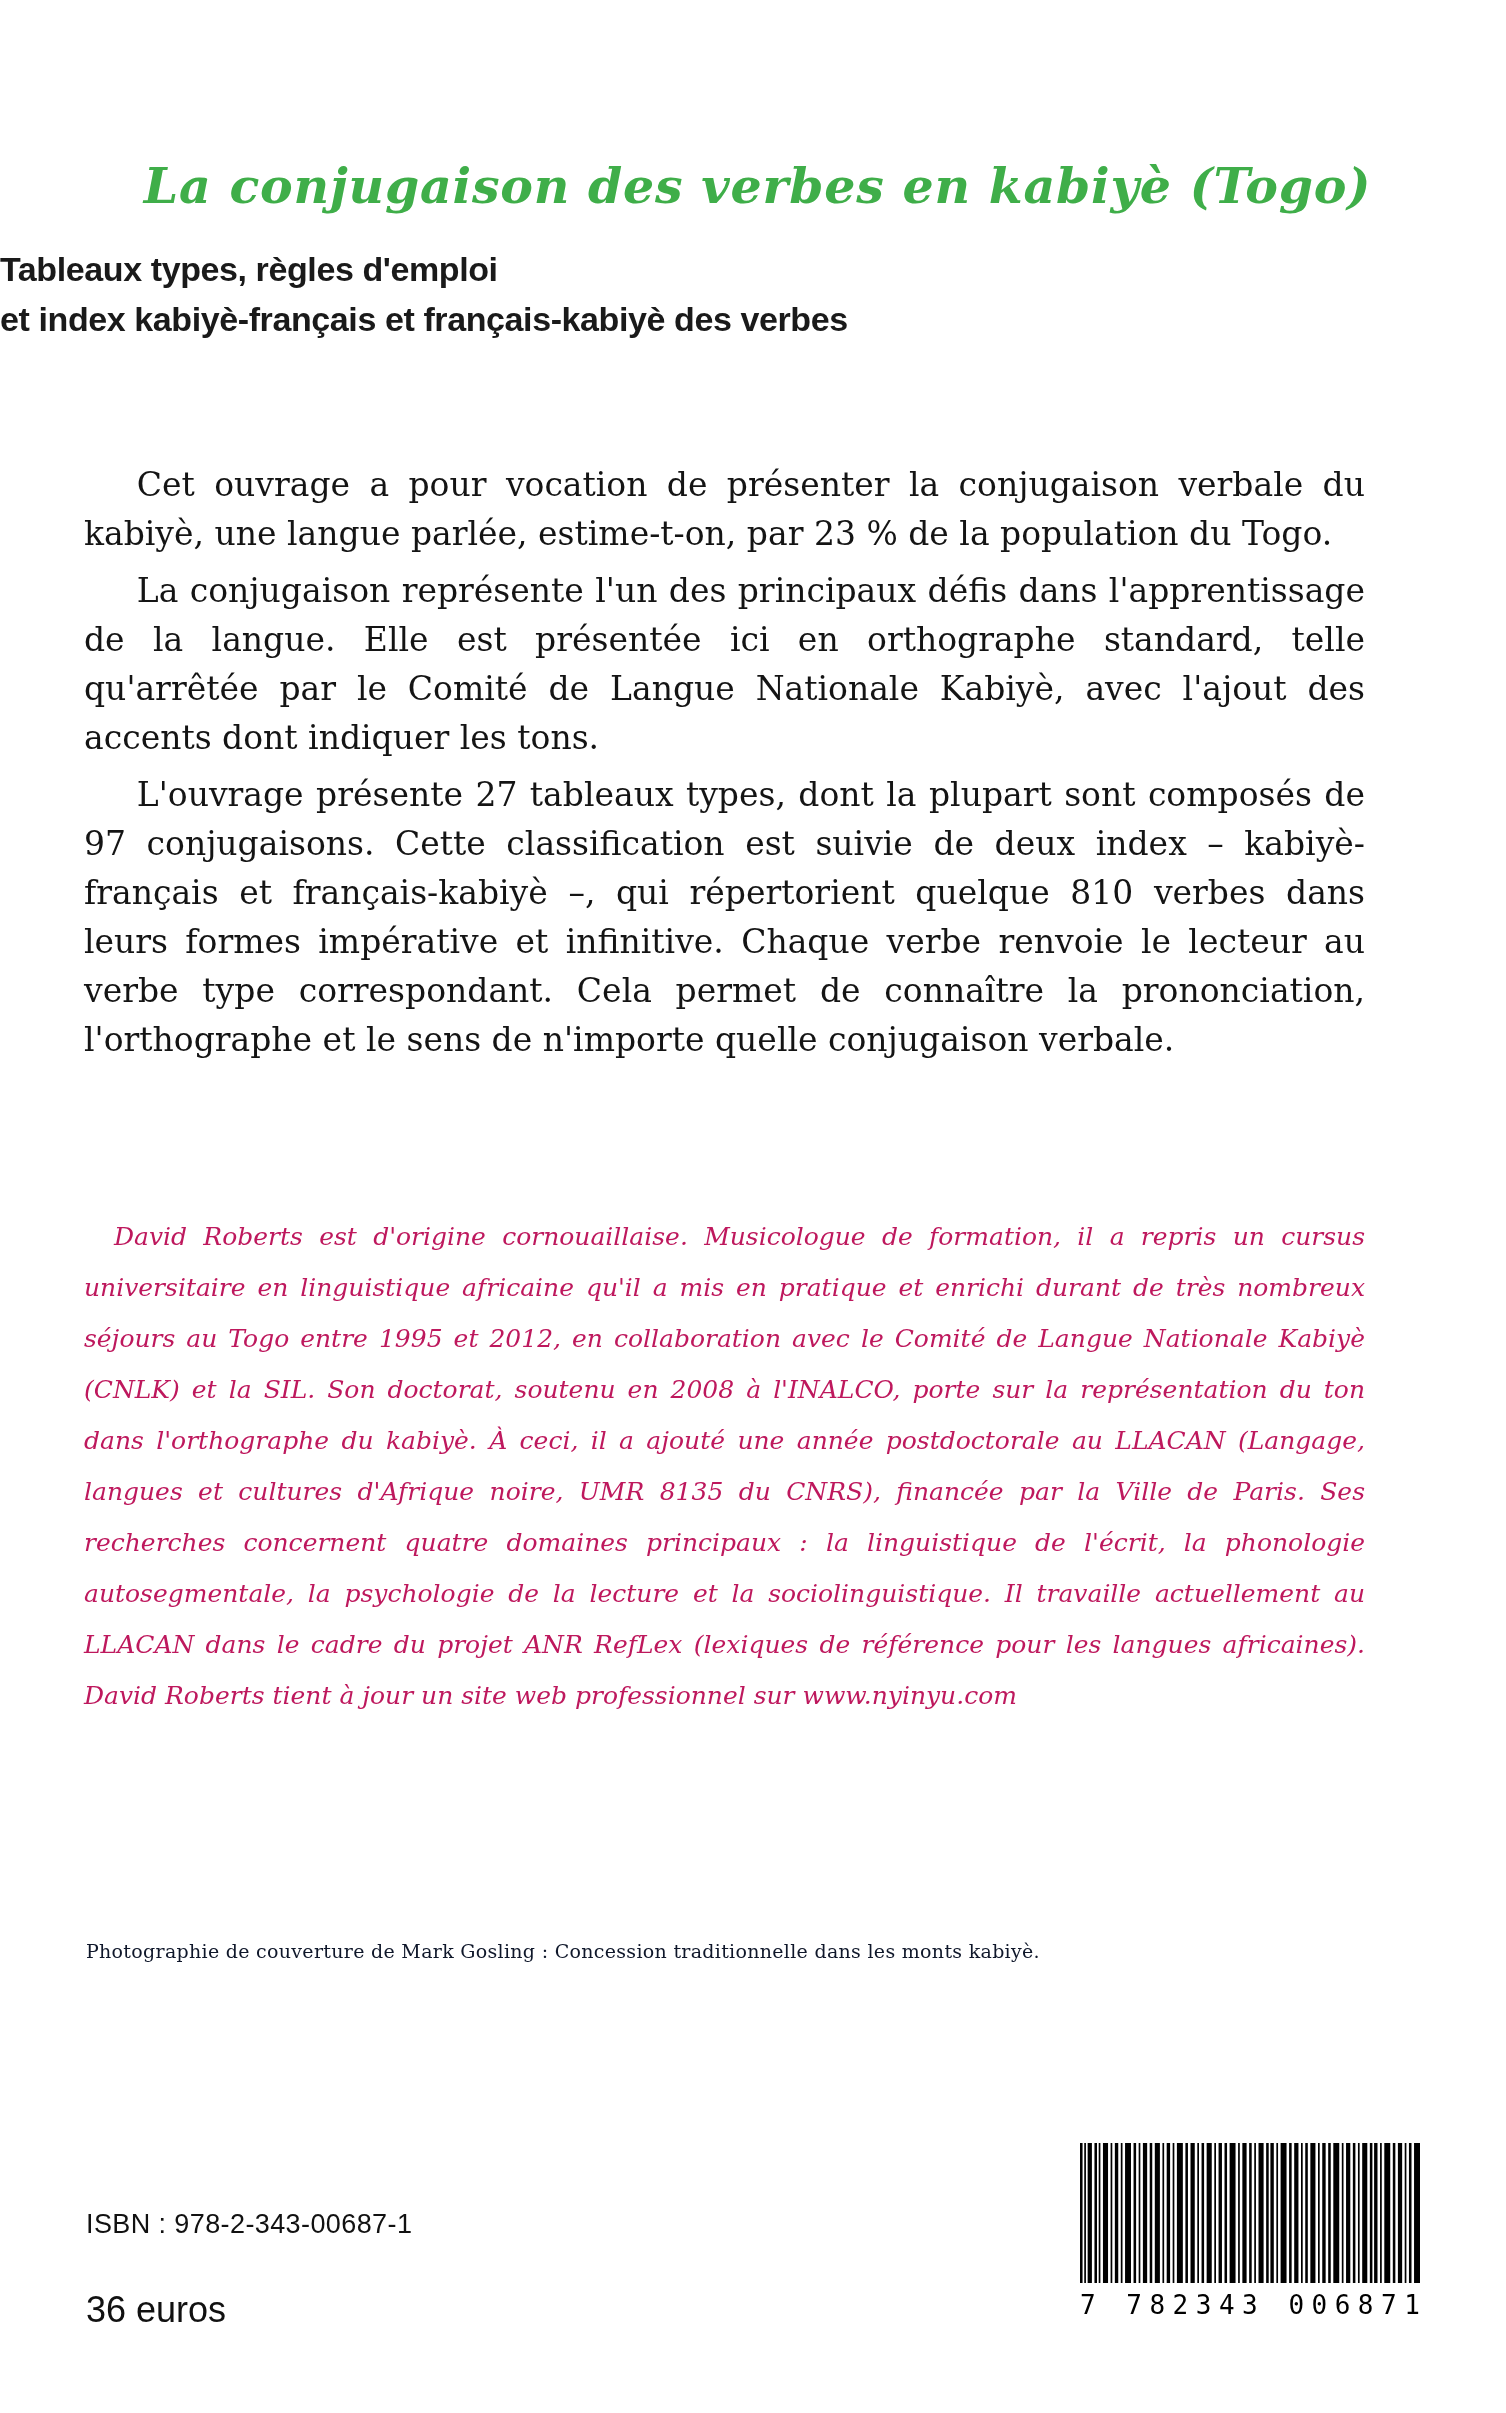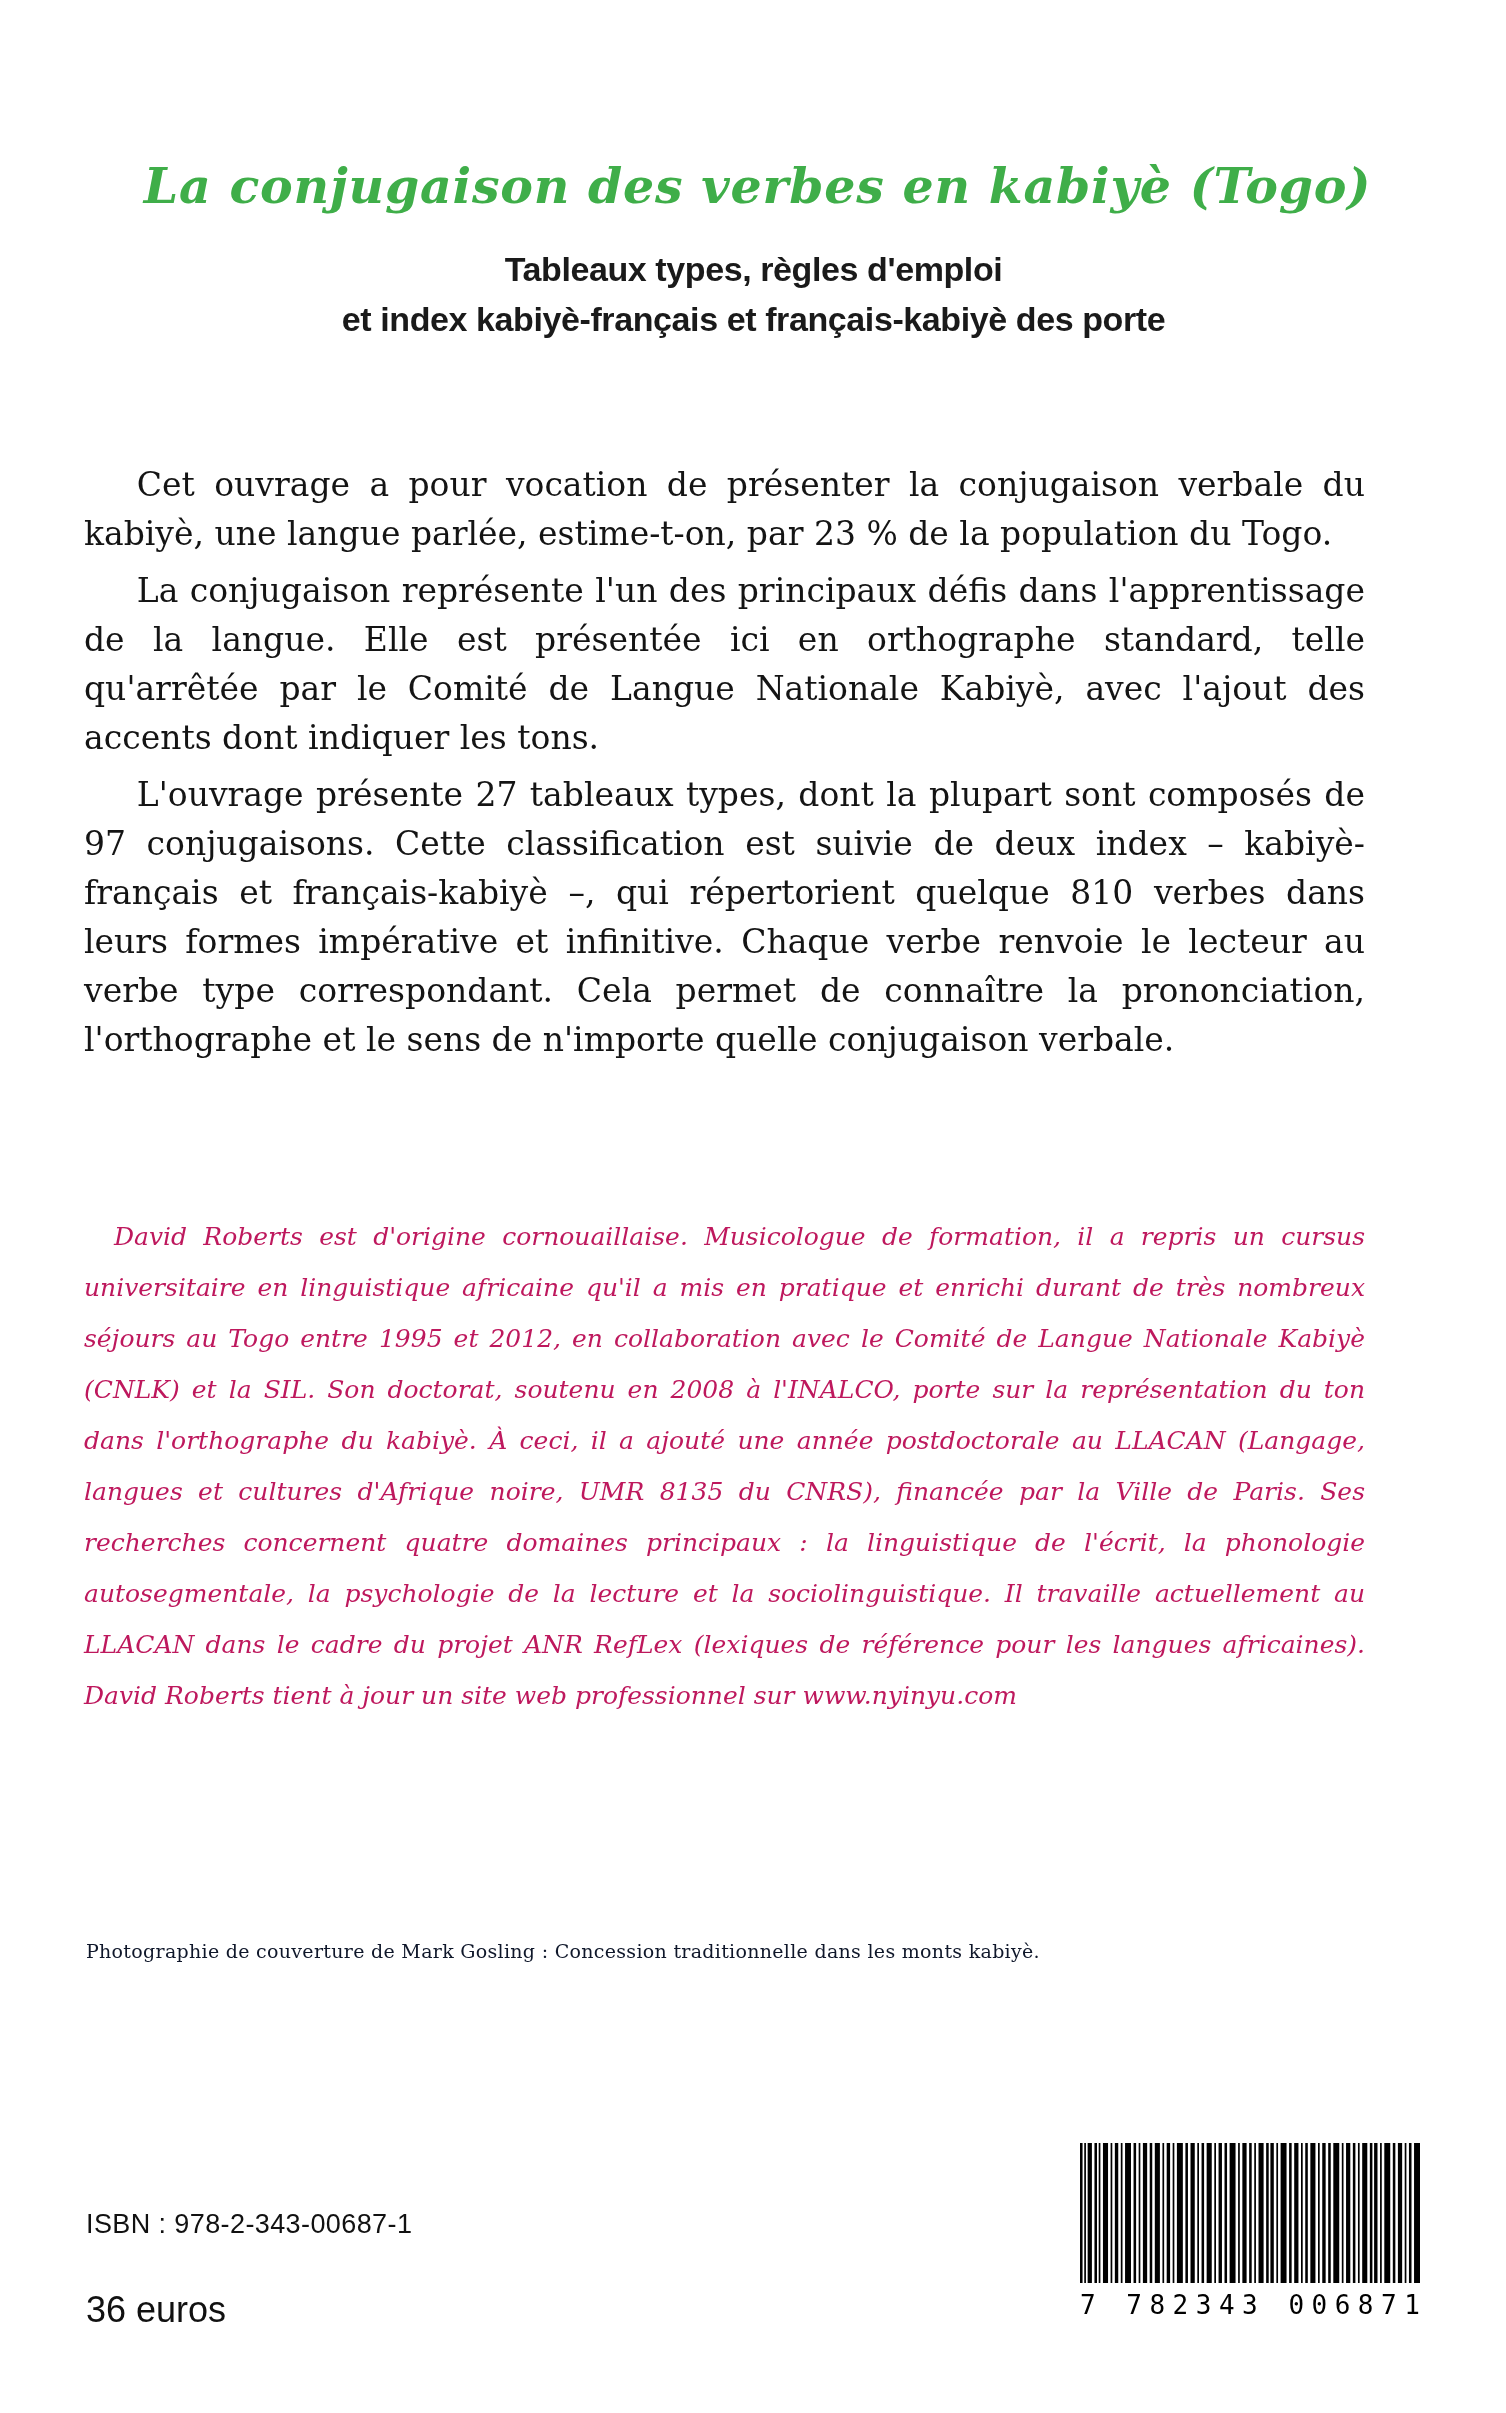--- a/index.html
+++ b/index.html
@@ -27,21 +27,21 @@
     font-weight: bold;
     font-size: 49px;
     letter-spacing: 0.8px;
     color: var(--accent, #3fae49);
   }
   .subtitle {
     position: absolute;
     top: 244px;
     left: 0;
     width: 100%;
-    text-align: center;
+    text-align: left;
     font-family: "Liberation Sans", sans-serif;
     font-weight: 700;
     font-size: 34px;
     line-height: 50px;
     letter-spacing: -0.4px;
     color: #1a1a1a;
   }
   .body-block {
     position: absolute;
     top: 452px;
@@ -117,21 +117,21 @@
 </style>
 </head>
 <body>
 
 <div class="page">
 
   <h1 class="title">La conjugaison des verbes en kabiyè (Togo)</h1>
 
   <div class="subtitle">
     <div>Tableaux types, règles d'emploi</div>
-    <div>et index kabiyè-français et français-kabiyè des porte</div>
+    <div>et index kabiyè-français et français-kabiyè des verbes</div>
   </div>
 
   <div class="body-block">
     <p>Cet ouvrage a pour vocation de présenter la conjugaison verbale du kabiyè, une langue parlée, estime-t-on, par 23 % de la population du Togo.</p>
     <p>La conjugaison représente l'un des principaux défis dans l'apprentissage de la langue. Elle est présentée ici en orthographe standard, telle qu'arrêtée par le Comité de Langue Nationale Kabiyè, avec l'ajout des accents dont indiquer les tons.</p>
     <p>L'ouvrage présente 27 tableaux types, dont la plupart sont composés de 97 conjugaisons. Cette classification est suivie de deux index – kabiyè-français et français-kabiyè –, qui répertorient quelque 810 verbes dans leurs formes impérative et infinitive. Chaque verbe renvoie le lecteur au verbe type correspondant. Cela permet de connaître la prononciation, l'orthographe et le sens de n'importe quelle conjugaison verbale.</p>
   </div>
 
   <div class="bio">
     <p>David Roberts est d'origine cornouaillaise. Musicologue de formation, il a repris un cursus universitaire en linguistique africaine qu'il a mis en pratique et enrichi durant de très nombreux séjours au Togo entre 1995 et 2012, en collaboration avec le Comité de Langue Nationale Kabiyè (CNLK) et la SIL. Son doctorat, soutenu en 2008 à l'INALCO, porte sur la représentation du ton dans l'orthographe du kabiyè. À ceci, il a ajouté une année postdoctorale au LLACAN (Langage, langues et cultures d'Afrique noire, UMR 8135 du CNRS), financée par la Ville de Paris. Ses recherches concernent quatre domaines principaux : la linguistique de l'écrit, la phonologie autosegmentale, la psychologie de la lecture et la sociolinguistique. Il travaille actuellement au LLACAN dans le cadre du projet ANR RefLex (lexiques de référence pour les langues africaines). David Roberts tient à jour un site web professionnel sur www.nyinyu.com</p>

